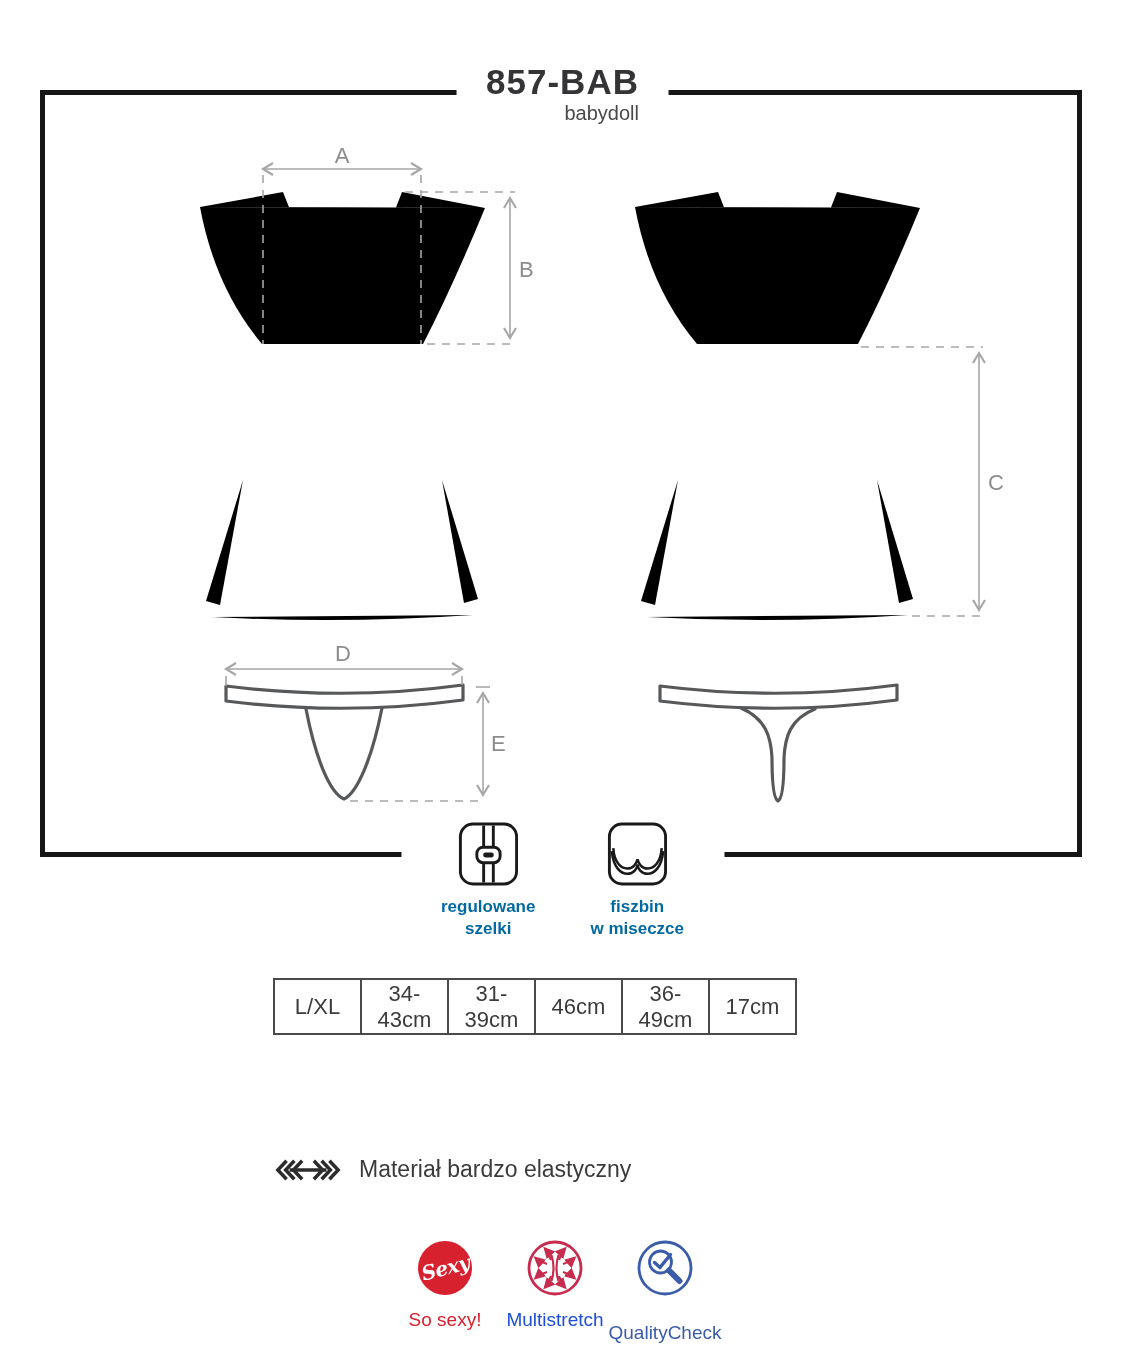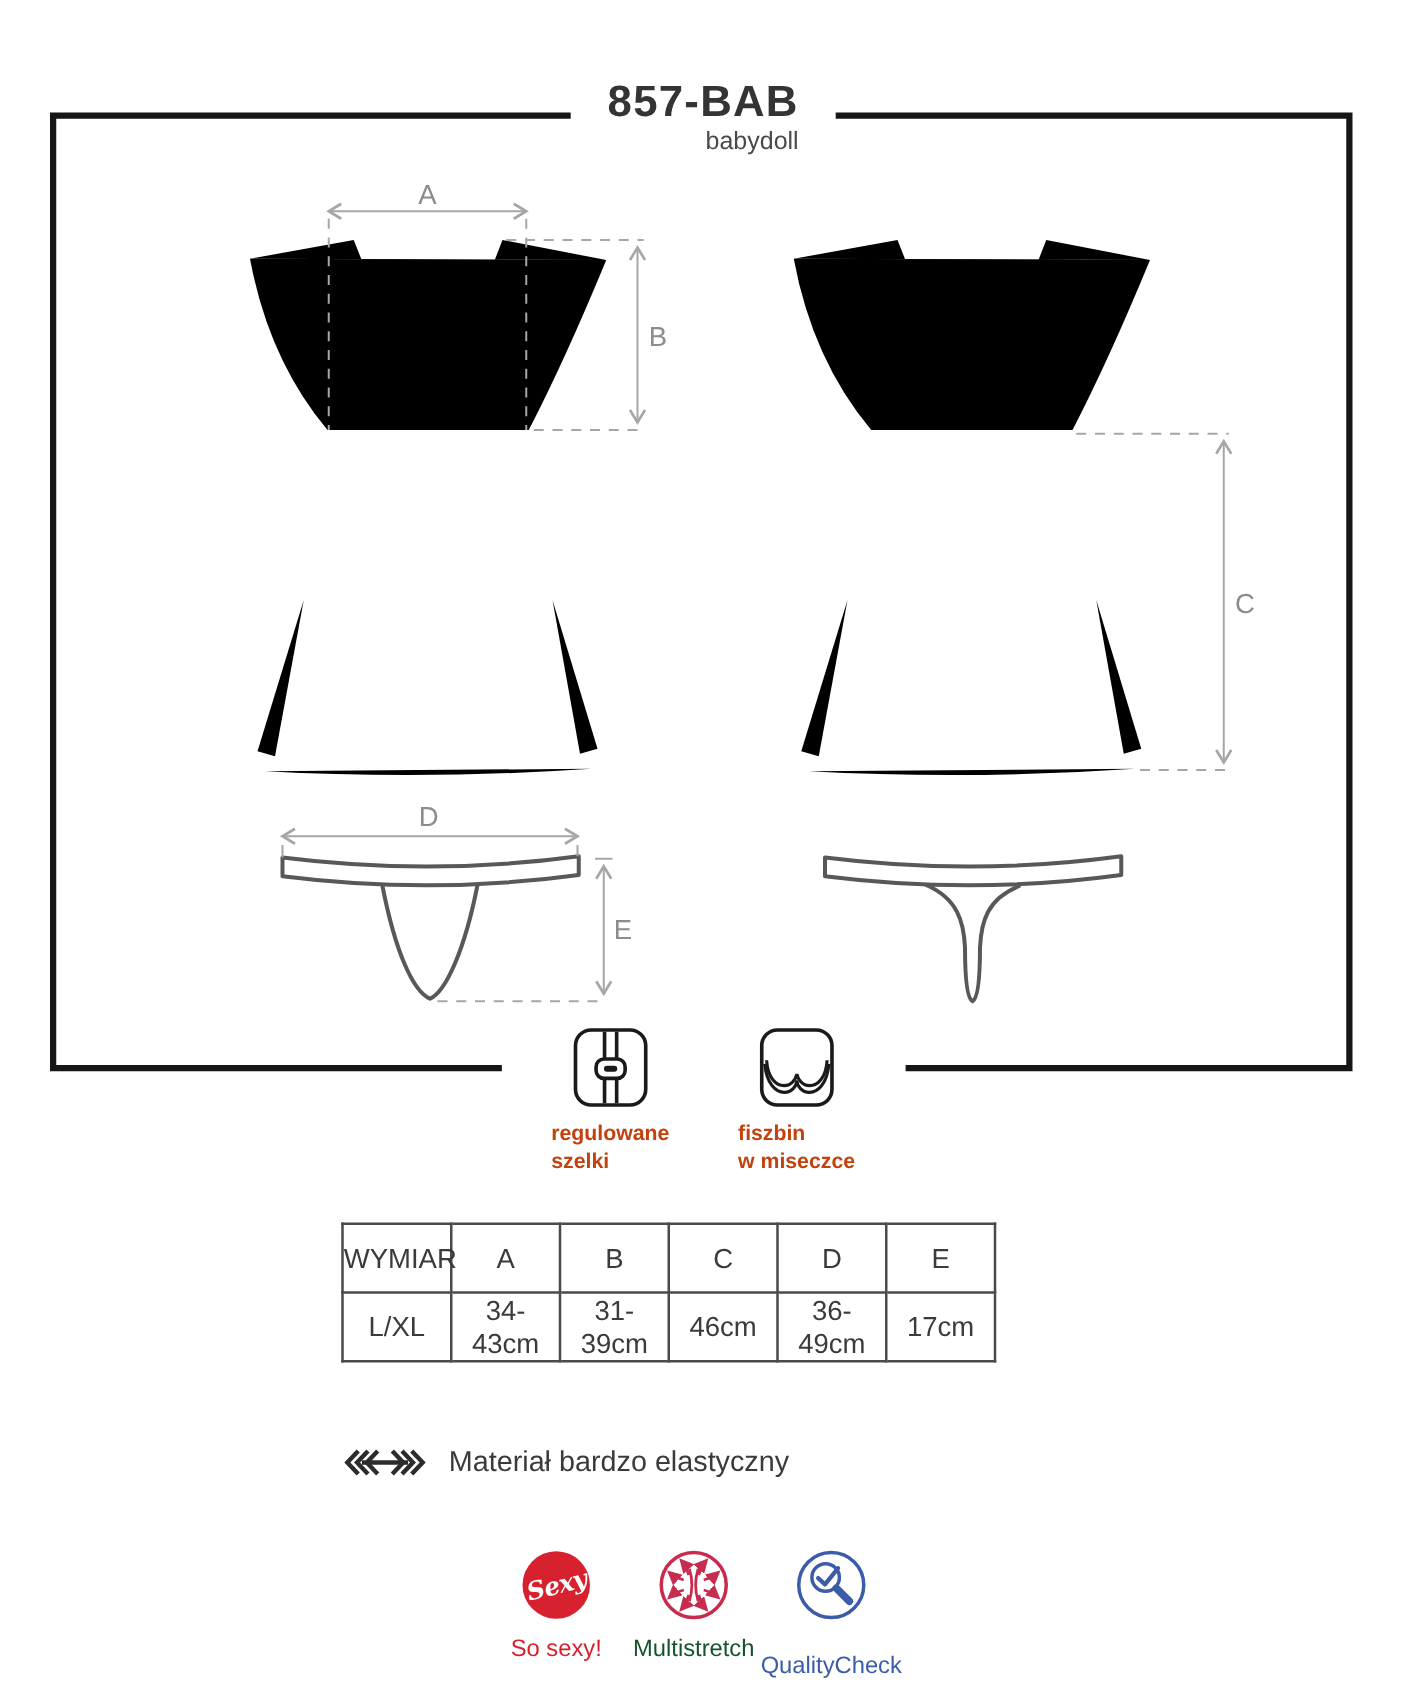--- a/index.html
+++ b/index.html
@@ -21,22 +21,22 @@
   .garment path{fill:none;stroke:#57585a;stroke-width:3.2;stroke-linejoin:round;stroke-linecap:round;}
   .dimline{fill:none;stroke:#a6a6a6;stroke-width:1.6;}
   .dimdash{fill:none;stroke:#a6a6a6;stroke-width:1.6;stroke-dasharray:8 7;}
   .dimtext{fill:#8c8c8c;font-size:22px;font-family:"Liberation Sans",sans-serif;}
 
   
   .features{position:absolute;left:50%;top:821px;transform:translateX(-50%);
             display:flex;gap:55px;background:#fff;padding:0 40px;z-index:3;}
   .feature{display:flex;flex-direction:column;align-items:center;}
   .feature svg{display:block;}
-  .feature-label{margin-top:9px;font-size:17px;font-weight:bold;color:#c2410c;
-                 line-height:1.3;}
+  .feature-label{margin-top:9px;font-size:17px;font-weight:bold;color:#0369a1;
+                 text-align:center;line-height:1.3;}
 
   
   .size-table{position:absolute;left:273px;top:978px;border-collapse:collapse;
               table-layout:fixed;width:510px;z-index:2;}
   .size-table td{border:2px solid #4a4a4a;width:85px;height:53px;text-align:center;
                  vertical-align:middle;font-size:22px;color:#3b3b3d;padding:0;}
 
   
   .material-note{position:absolute;left:272px;top:1156px;display:flex;align-items:center;
                  gap:15px;z-index:2;}
@@ -45,21 +45,21 @@
   
   .badges{position:absolute;left:390px;top:1238px;width:330px;display:flex;z-index:2;}
   .badge{width:110px;display:flex;flex-direction:column;align-items:center;}
   .badge-icon-box{height:60px;display:flex;align-items:center;justify-content:center;}
   .badge-label{margin-top:11px;font-size:19px;font-weight:normal;white-space:nowrap;}
   .sexy-circle{width:54px;height:54px;border-radius:50%;background:#d7212e;
                display:flex;align-items:center;justify-content:center;}
   .sexy-script{font-family:"DejaVu Serif",serif;font-style:italic;font-weight:bold;
                font-size:20px;color:#fff;transform:rotate(-14deg);letter-spacing:-0.5px;}
   .label-sexy{color:#d7212e;}
-  .label-multistretch{color:#14532d;}
+  .label-multistretch{color:#1d4ed8;}
   .label-quality{color:#3a5ca9;margin-top:24px;}
 </style>
 </head>
 <body>
 
 <div class="page">
 
   <div class="frame"></div>
 
   <div class="title-block">
@@ -158,28 +158,20 @@
       </svg>
       <div class="feature-label">
         <div>fiszbin</div>
         <div>w miseczce</div>
       </div>
     </div>
   </div>
 
   <table class="size-table">
     <tbody>
-      <tr>
-        <td>WYMIAR</td>
-        <td>A</td>
-        <td>B</td>
-        <td>C</td>
-        <td>D</td>
-        <td>E</td>
-      </tr>
       <tr>
         <td>L/XL</td>
         <td>34-43cm</td>
         <td>31-39cm</td>
         <td>46cm</td>
         <td>36-49cm</td>
         <td>17cm</td>
       </tr>
     </tbody>
   </table>

